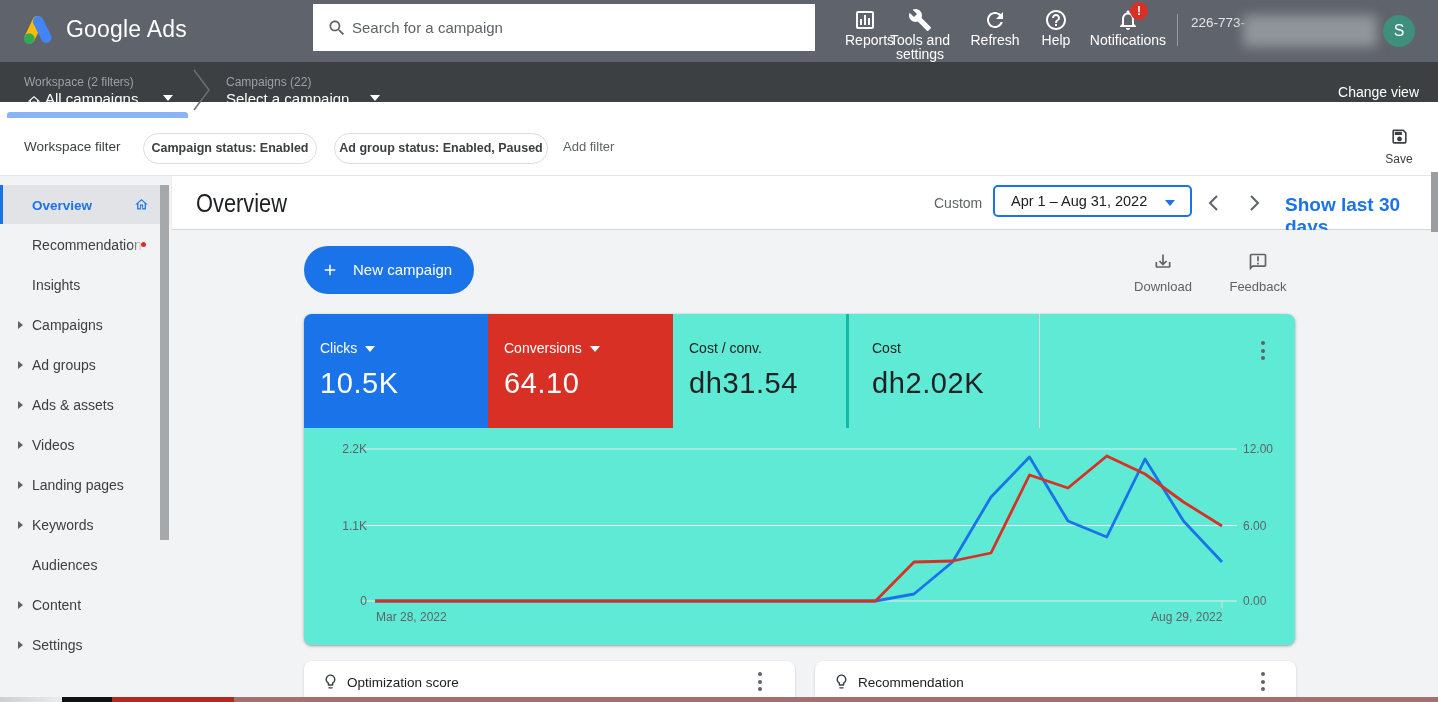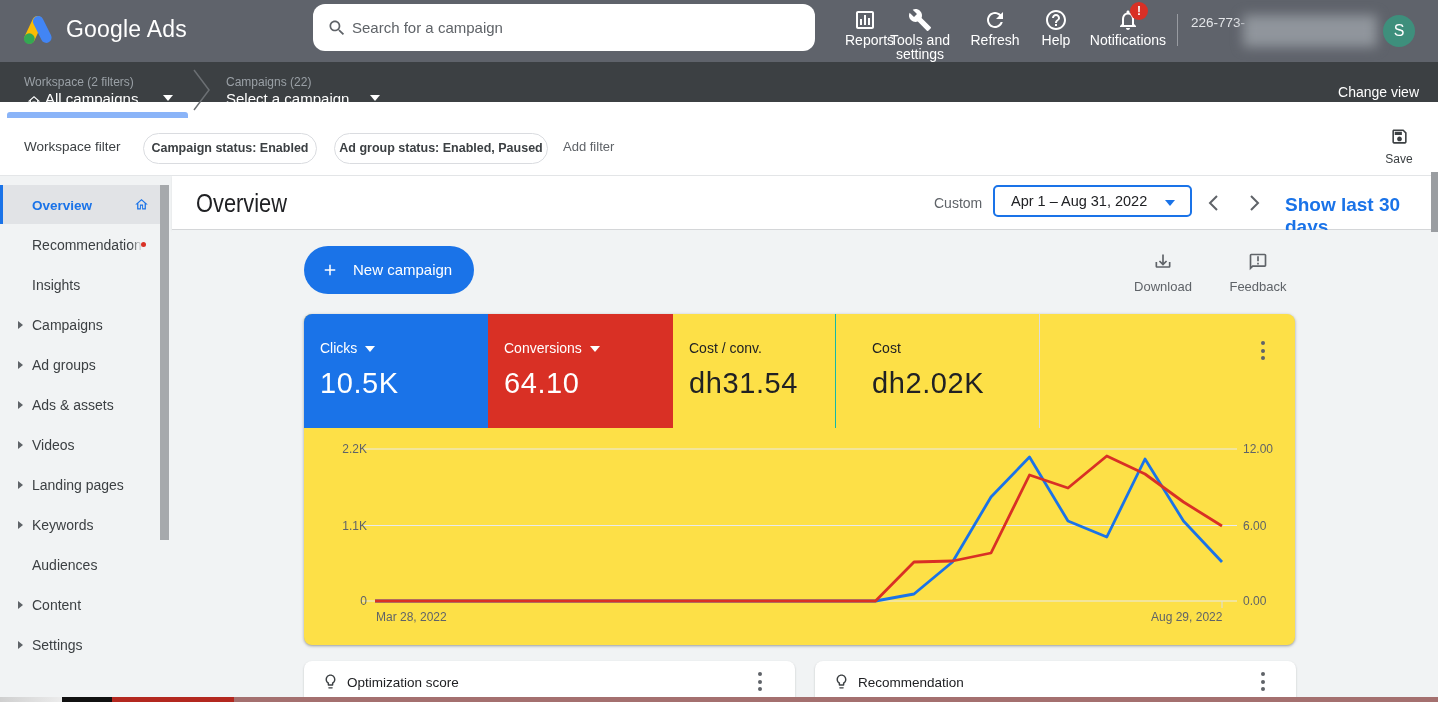--- a/index.html
+++ b/index.html
@@ -1,21 +1,21 @@
 <!DOCTYPE html>
 <html><head>
 <meta charset="utf-8">
 <style>
   * { margin:0; padding:0; box-sizing:border-box; }
   html,body { width:1438px; height:702px; overflow:hidden; font-family:"Liberation Sans", sans-serif; background:#fff; }
   
   #topbar { position:absolute; left:0; top:0; width:1438px; height:62px; background:#5f636b; }
   #logo { position:absolute; left:21px; top:13px; }
   #brand { position:absolute; left:66px; top:16px; color:#fff; font-size:23px; letter-spacing:0.2px; }
-  #search { position:absolute; left:313px; top:4px; width:502px; height:47px; background:#fff; border-radius:12px; }
+  #search { position:absolute; left:313px; top:4px; width:502px; height:47px; background:#fff; border-radius:0; }
   #search svg { position:absolute; left:14px; top:14px; }
   #search span { position:absolute; left:39px; top:15px; font-size:15px; color:#5f6368; }
   .navitem { position:absolute; top:8px; color:#fff; text-align:center; font-size:14px; }
   .navitem svg { display:block; margin:0 auto; }
   .navitem .lbl { margin-top:1px; line-height:14px; }
   #nav-divider { position:absolute; left:1177px; top:14px; width:1px; height:32px; background:#989ba1; }
   #acct { position:absolute; left:1191px; top:15px; color:#e4e6e9; font-size:13.5px; }
   #blurblock { position:absolute; left:1243px; top:15px; width:134px; height:32px; background:#90959c; border-radius:3px; filter:blur(6px); }
   #avatar { position:absolute; left:1383px; top:15px; width:32px; height:32px; border-radius:50%; background:#3e8f7c; color:#fff; font-size:16px; text-align:center; line-height:32px; }
   
@@ -55,27 +55,27 @@
   
   #content { position:absolute; left:172px; top:230px; width:1259px; height:472px; background:#f1f3f4; overflow:hidden; }
   #vscroll-track { position:absolute; left:1431px; top:176px; width:7px; height:526px; background:#f1f3f4; }
   #vscroll-thumb { position:absolute; left:1431px; top:172px; width:7px; height:60px; background:#9a9da1; }
   #newcamp { position:absolute; left:132px; top:16px; width:170px; height:48px; border-radius:24px; background:#1a73e8; color:#fff; font-size:15px; }
   #newcamp .plus { position:absolute; left:16px; top:12px; }
   #newcamp .txt { position:absolute; left:49px; top:15px; }
   .dlfb { position:absolute; top:22px; text-align:center; color:#5f6368; font-size:13px; }
   .dlfb .lbl { margin-top:4px; }
   
-  #chartcard { position:absolute; left:132px; top:84px; width:991px; height:331px; background:#fde047; border-radius:8px; box-shadow:0 1px 2px rgba(60,64,67,0.3), 0 1px 3px 1px rgba(60,64,67,0.15); }
+  #chartcard { position:absolute; left:132px; top:84px; width:991px; height:331px; background:#5eead4; border-radius:8px; box-shadow:0 1px 2px rgba(60,64,67,0.3), 0 1px 3px 1px rgba(60,64,67,0.15); }
   .statpanel { position:absolute; top:0; height:114px; }
   .statpanel .small { position:absolute; left:16px; top:26px; font-size:14px; }
   .statpanel .big { position:absolute; left:16px; top:53px; font-size:29px; letter-spacing:0.6px; }
   #sp-clicks { left:0; width:184px; background:#1a73e8; color:#fff; border-radius:8px 0 0 0; }
   #sp-conv { left:184px; width:185px; background:#d93025; color:#fff; }
-  #sp-cpc { left:369px; width:163px; border-right:1px solid #14b8a6; color:#202124; }
+  #sp-cpc { left:369px; width:176px; border-right:3px solid #14b8a6; color:#202124; }
   #sp-cost { left:552px; width:184px; border-right:1px solid #dadce0; color:#202124; }
   .statpanel .small .c { display:inline-block; vertical-align:middle; margin-left:8px; border-left:5.5px solid transparent; border-right:5.5px solid transparent; border-top:6px solid #fff; width:0; height:0; }
   .kebab { position:absolute; width:4px; }
   .kebab i { display:block; width:4px; height:4px; border-radius:50%; background:#5f6368; margin-bottom:3.5px; }
   
   .bcard { position:absolute; top:431px; height:41px; background:#fff; border-radius:8px 8px 0 0; box-shadow:0 1px 2px rgba(60,64,67,0.3); }
   .bcard .ttl { position:absolute; left:43px; top:14px; font-size:13.5px; color:#202124; }
   .bcard svg { position:absolute; left:18px; top:12px; }
   
   .strip { position:absolute; top:697px; height:5px; }

